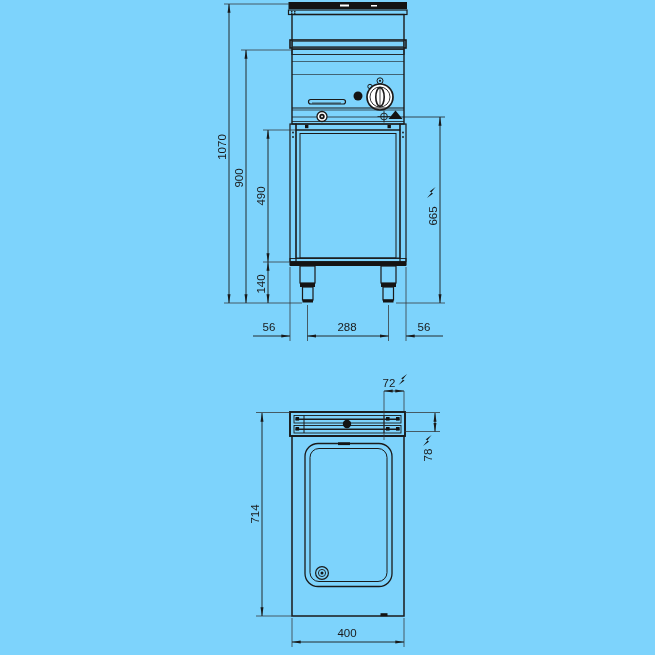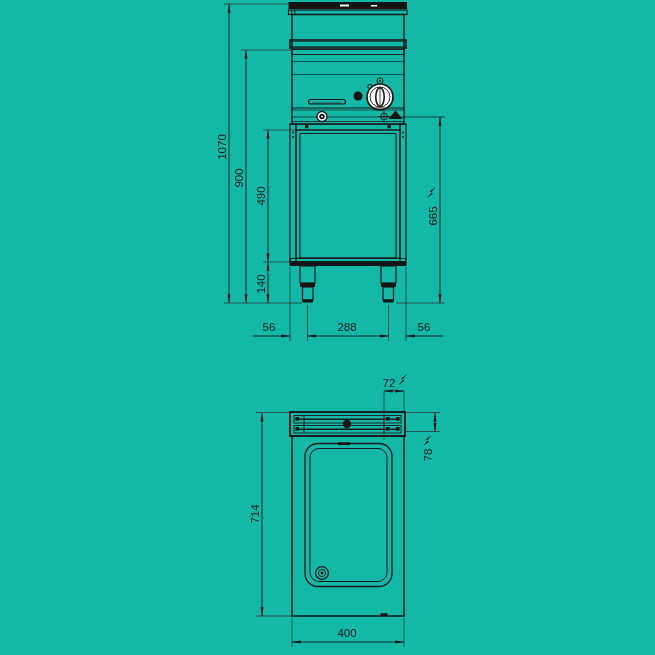--- a/index.html
+++ b/index.html
@@ -1,16 +1,16 @@
 <!DOCTYPE html>
 <html><head>
 <meta charset="utf-8">
 <style>
   html,body{margin:0;padding:0;background:#ffffff;}
-  .stage{position:relative;width:655px;height:655px;background:#14b8a6;overflow:hidden;}
+  .stage{position:relative;width:655px;height:655px;background:#7dd3fc;overflow:hidden;}
   svg{display:block;}
   svg text{font:11.5px "Liberation Sans", sans-serif;fill:#1a1a1a;stroke:none;}
 </style>
 </head>
 <body>
 
 <div class="stage">
 <svg width="655" height="655" viewBox="0 0 655 655">
   <defs>
     <marker id="arw" markerUnits="userSpaceOnUse" markerWidth="9" markerHeight="3.6" refX="8.7" refY="1.8" orient="auto-start-reverse">

